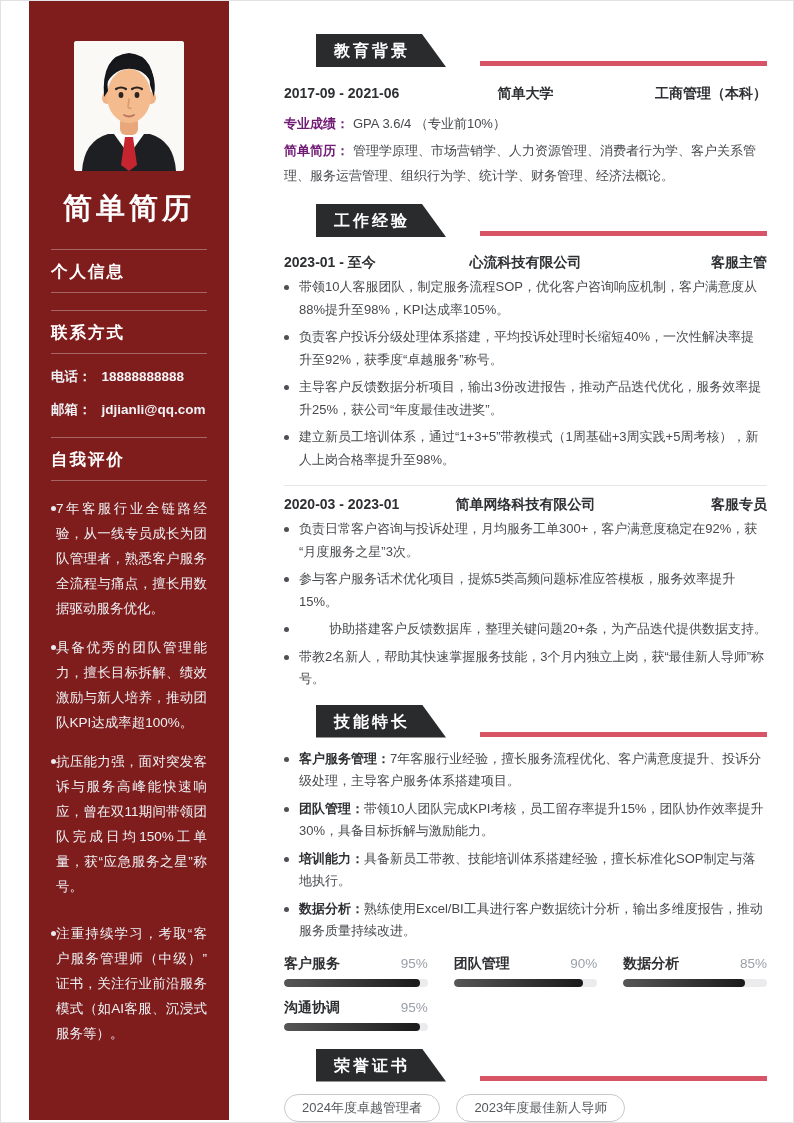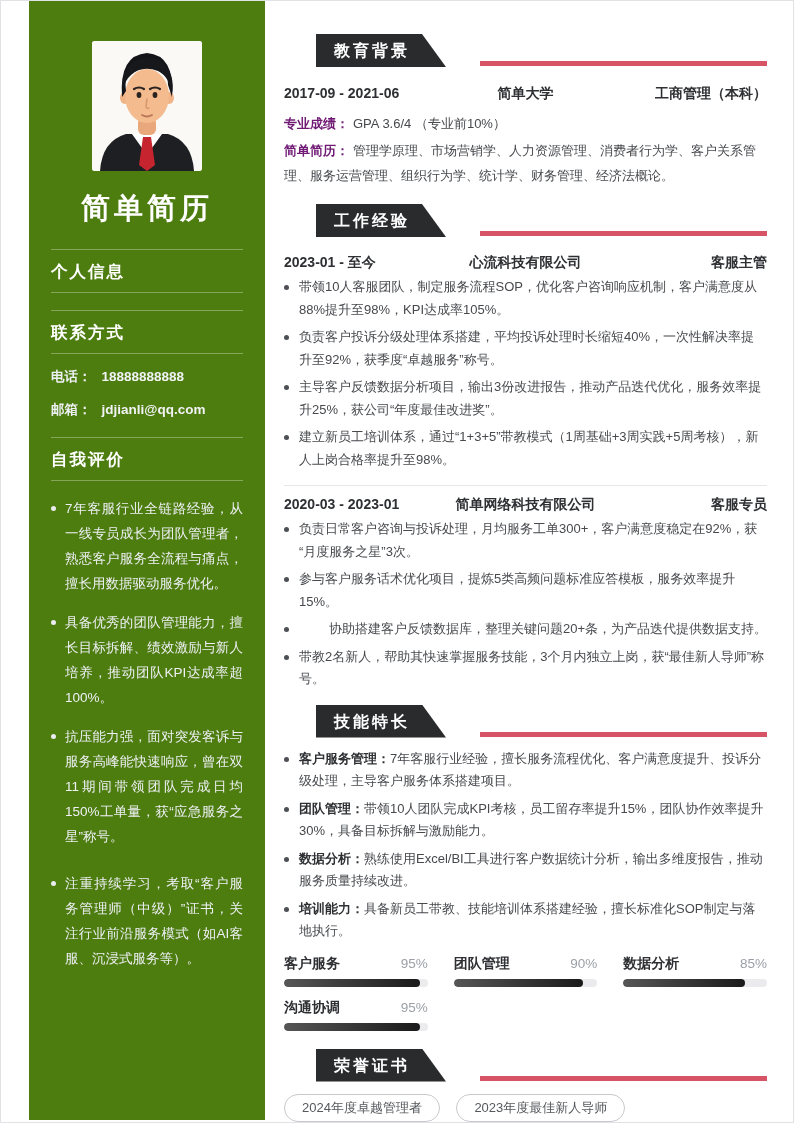--- a/index.html
+++ b/index.html
@@ -5,42 +5,42 @@
   * { margin:0; padding:0; box-sizing:border-box; }
   html,body { background:#fff; }
   body {
     width:794px; height:1123px; position:relative; overflow:hidden;
     font-family:"Liberation Sans","DejaVu Sans",sans-serif;
     border:1px solid #e2e2e6; background:#fff;
   }
 
   
   .sidebar {
-    position:absolute; left:28px; top:0; width:236px; height:1119px;
-    background:#4d7c0f; color:#eef0f4; padding:40px 22px 0 22px;
+    position:absolute; left:28px; top:0; width:200px; height:1119px;
+    background:#7f1d1d; color:#eef0f4; padding:40px 22px 0 22px;
   }
   .photo {
     width:110px; height:130px; margin:0 auto; background:#faf9f6;
     border-radius:3px; overflow:hidden;
   }
   .photo svg { display:block; }
   .side-name {
     margin-top:18px; text-align:center; color:#ffffff;
     font-size:29px; font-weight:bold; letter-spacing:4px;
   }
   .sdiv { border-top:1px solid rgba(255,255,255,.32); }
   .sdiv.after-name { margin-top:20px; }
   .shead { margin-top:9px; font-size:16.5px; font-weight:bold; letter-spacing:2px; color:#fff; padding:2px 0 9px 0; border-bottom:1px solid rgba(255,255,255,.32); }
   .sitems { margin-top:4px; }
   .sitem { margin-top:13px; font-size:13.5px; line-height:20px; }
   .slabel { font-weight:bold; margin-right:10px; }
   .svalue { font-weight:bold; color:#f2f3f6; }
   .sgap { margin-top:17px; }
   .sbullets { margin-top:15px; list-style:none; }
-  .sbullets li { display:flex; gap:9px; margin-bottom:14px; font-size:13.5px; line-height:25px; text-align:justify; }
+  .sbullets li { display:flex; margin-bottom:14px; font-size:13.5px; line-height:25px; text-align:justify; }
   .sbullets li:nth-child(4) { margin-top:22px; }
   .sdot { flex:none; width:5px; height:5px; border-radius:50%; background:#e9ebef; margin-top:10px; }
 
   
   .main { position:absolute; left:283px; top:0; width:483px; padding-top:33px; color:#47494d; }
 
   .sec-head { display:flex; align-items:flex-end; height:33px; position:relative;margin-left:32px; }
   .sec-tag {
     background:#2a2b2d; color:#fff; font-size:16px; font-weight:bold; letter-spacing:3px;
     line-height:33px; padding:0 36px 0 18px;
@@ -233,25 +233,25 @@
       <li>
           <span class="mdot"></span>
           <span><b>客户服务管理：</b><span>7年客服行业经验，擅长服务流程优化、客户满意度提升、投诉分级处理，主导客户服务体系搭建项目。</span></span>
         </li>
       <li>
           <span class="mdot"></span>
           <span><b>团队管理：</b><span>带领10人团队完成KPI考核，员工留存率提升15%，团队协作效率提升30%，具备目标拆解与激励能力。</span></span>
         </li>
       <li>
           <span class="mdot"></span>
+          <span><b>培训能力：</b><span>具备新员工带教、技能培训体系搭建经验，擅长标准化SOP制定与落地执行。</span></span>
+        </li>
+      <li>
+          <span class="mdot"></span>
           <span><b>数据分析：</b><span>熟练使用Excel/BI工具进行客户数据统计分析，输出多维度报告，推动服务质量持续改进。</span></span>
-        </li>
-      <li>
-          <span class="mdot"></span>
-          <span><b>培训能力：</b><span>具备新员工带教、技能培训体系搭建经验，擅长标准化SOP制定与落地执行。</span></span>
         </li>
     </ul>
 
     <div class="bars">
       <div>
         <div class="bar-top">
             <span class="bar-name">客户服务</span>
             <span class="bar-pct">95%</span>
           </div>
         <div class="bar-track">

